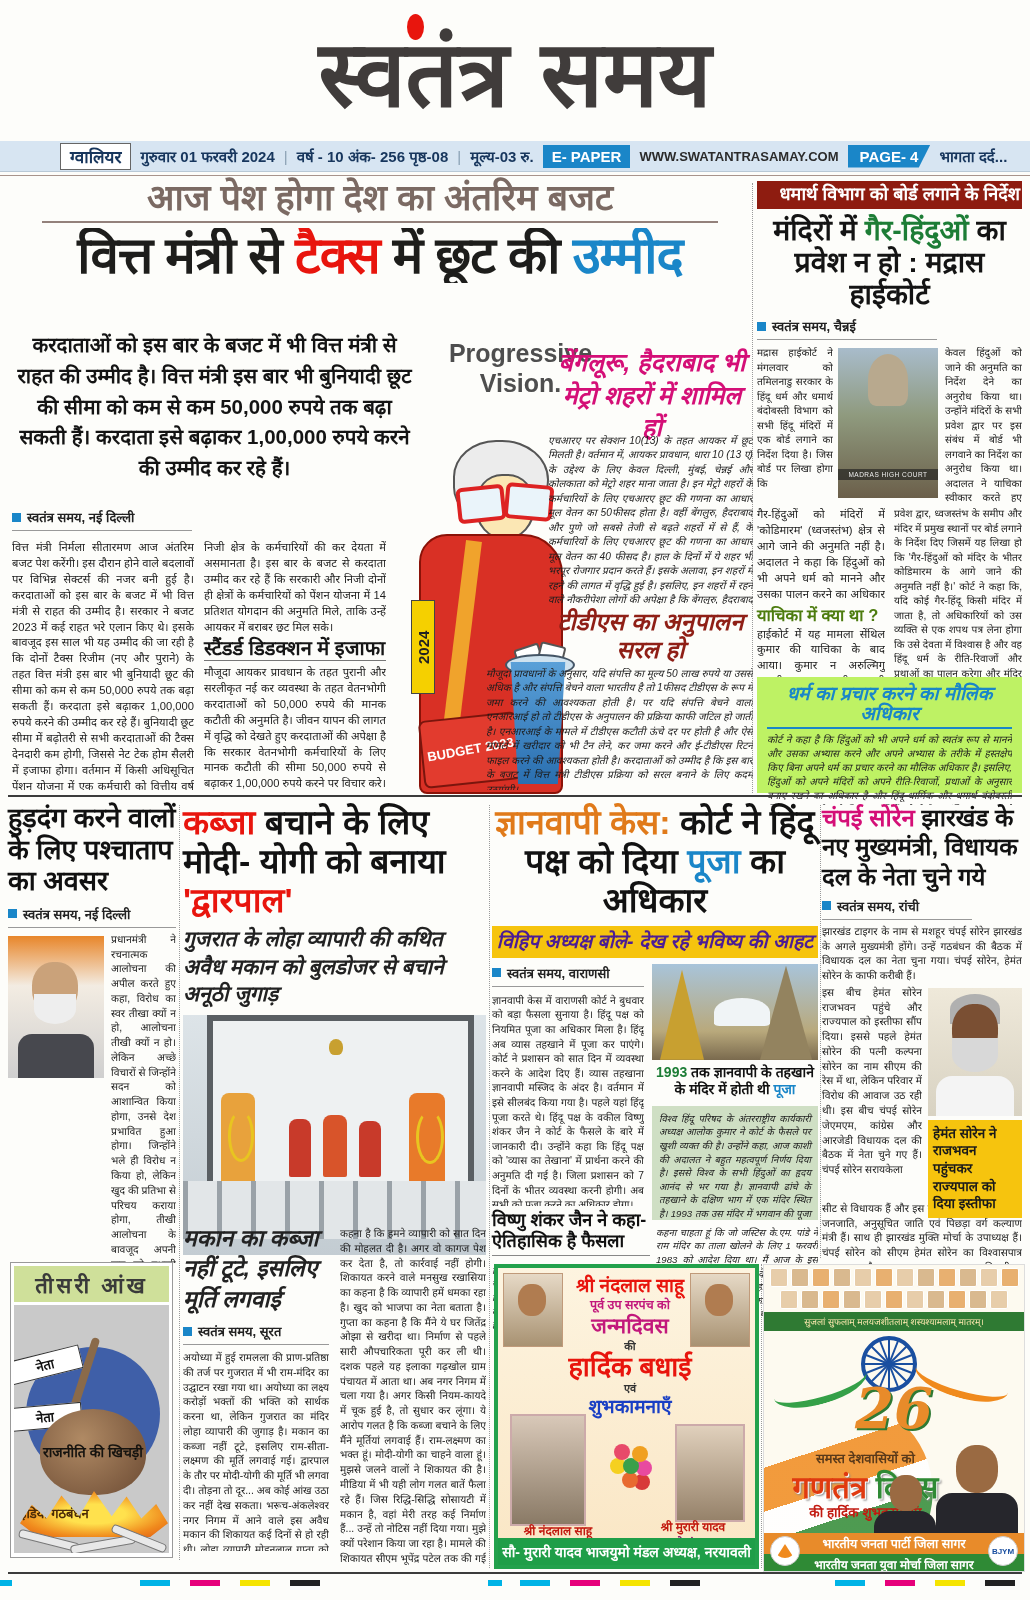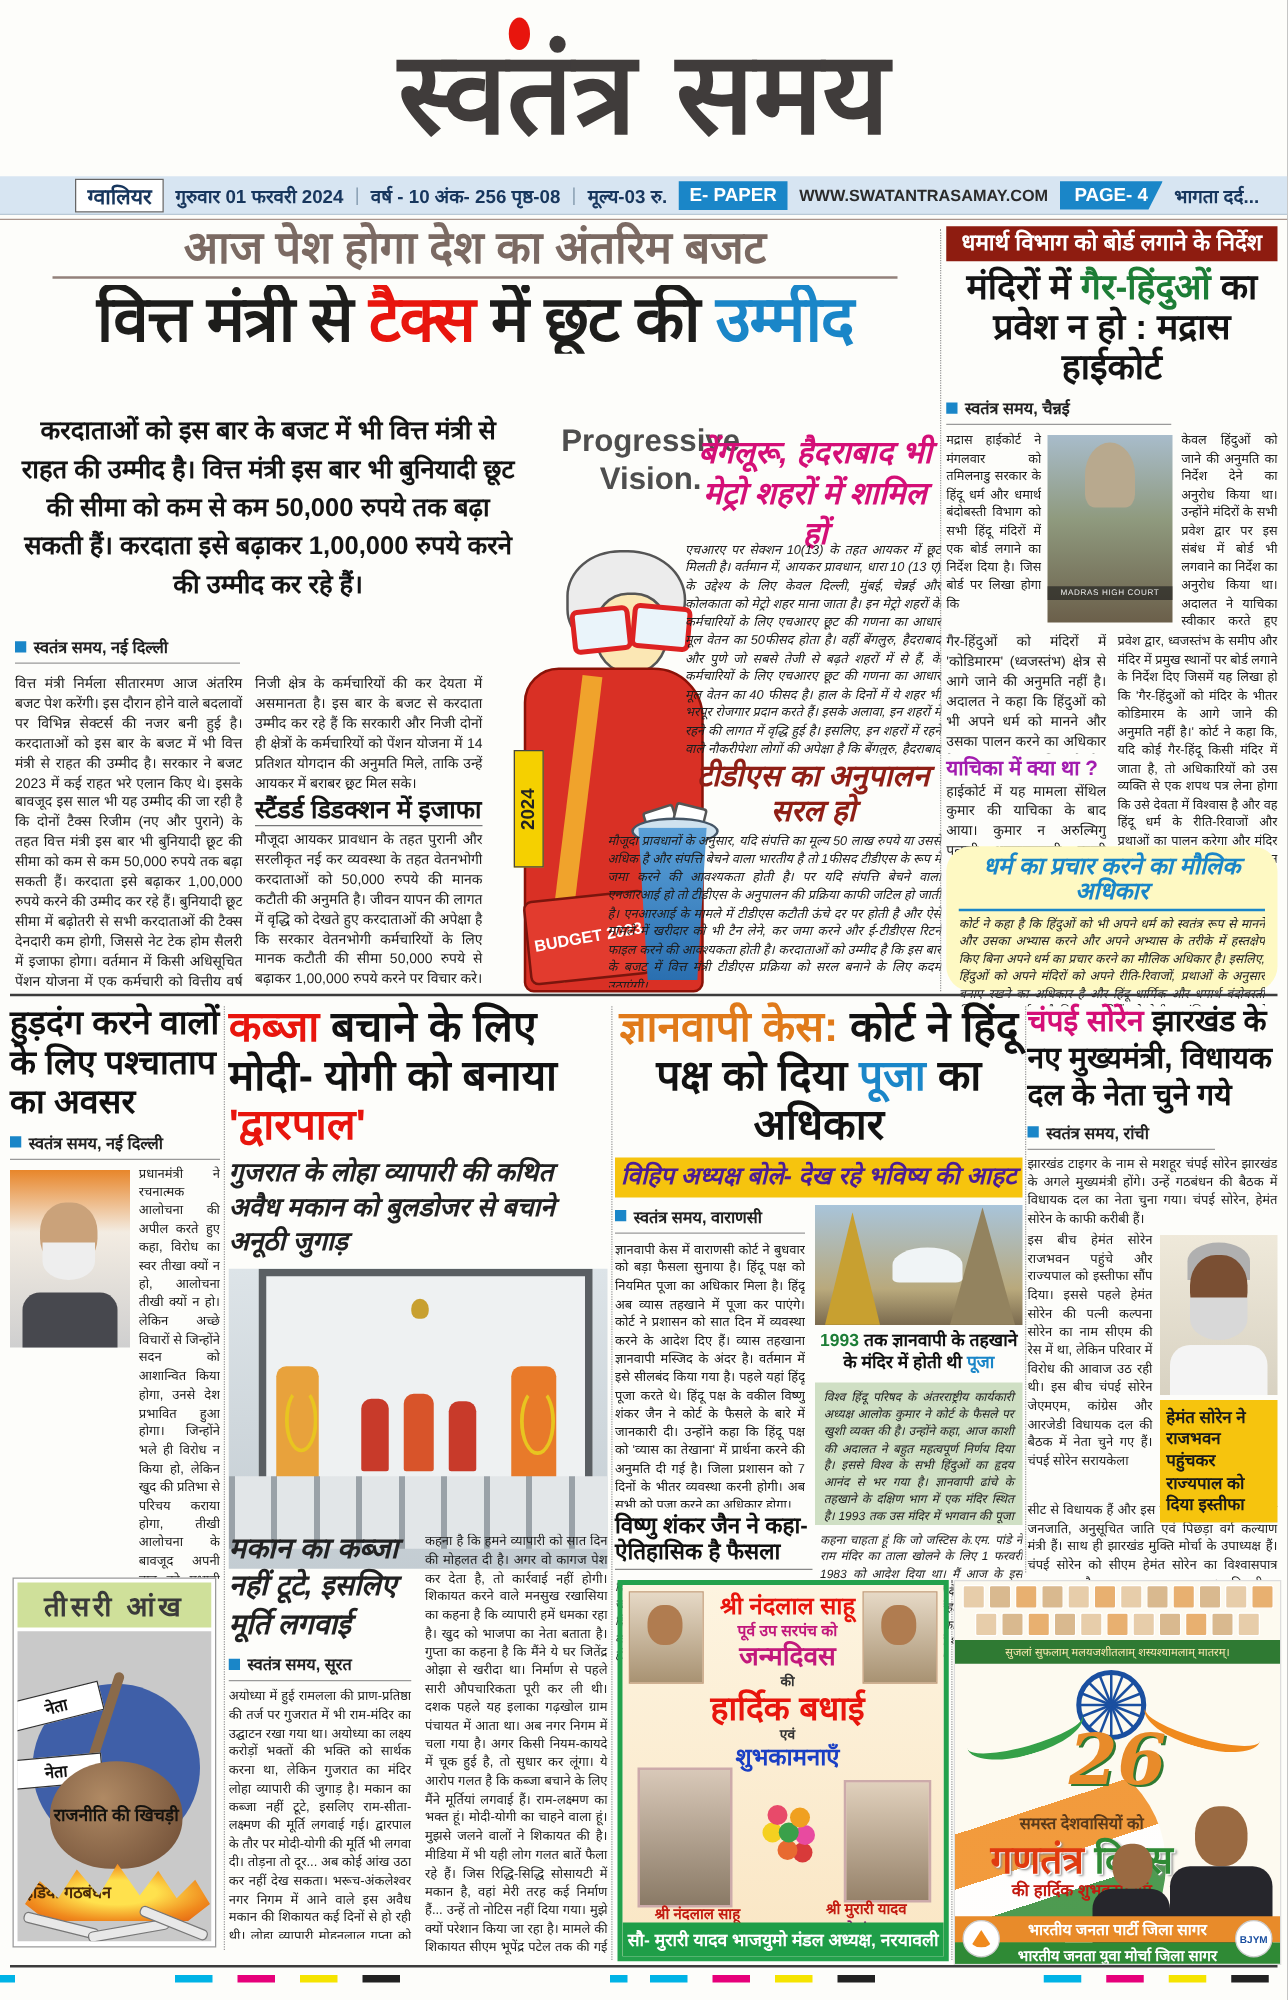--- a/index.html
+++ b/index.html
@@ -65,35 +65,35 @@
   .dustbin{position:absolute;left:497px;top:470px;width:66px;height:138px;}
   .bin-body{position:absolute;left:2px;top:14px;width:62px;height:122px;background:linear-gradient(#5aa0d8,#2a6fb0);
             clip-path:polygon(6% 0,94% 0,82% 100%,18% 100%);}
   .bin-top{position:absolute;left:0;top:6px;width:66px;height:18px;background:#cfe2ef;border:2px solid #456;border-radius:50%;}
   .bin-sp1,.bin-sp2{position:absolute;width:22px;height:12px;background:#fff;border:2px solid #555;border-radius:3px;}
   .bin-sp1{left:10px;top:-2px;transform:rotate(-18deg);}
   .bin-sp2{left:34px;top:-4px;transform:rotate(14deg);}
   .rule-mid{position:absolute;left:8px;top:795px;width:1014px;border-top:2px solid #3c3c3c;}
   
   .temple{position:absolute;left:757px;top:181px;width:265px;height:612px;}
-  .temple-kicker{background:#8e1c10;color:#fff;font-size:18px;font-weight:bold;text-align:center;padding:4px 2px;line-height:1.1;}
+  .temple-kicker{background:#8e1c10;color:#fff;font-size:18px;font-weight:bold;text-align:right;padding:4px 2px;line-height:1.1;}
   .temple-headline{font-size:28.5px;font-weight:bold;text-align:center;line-height:1.13;color:#141414;margin-top:5px;}
   .temple-byline{margin-top:7px;width:180px;}
   .t-top{position:relative;height:156px;margin-top:6px;}
   .t-left{position:absolute;left:0;top:0;width:76px;height:156px;font-size:10.2px;}
   .t-right{position:absolute;right:0;top:0;width:77px;height:156px;font-size:10.2px;}
   .t-img{position:absolute;left:81px;top:2px;width:100px;height:150px;background:linear-gradient(180deg,#a8bccb 0%,#8f9a7e 45%,#6b5f4a 100%);}
   .t-dome{position:absolute;left:30px;top:6px;width:40px;height:52px;background:#b8a98e;border-radius:50% 50% 20% 20%;}
   .t-img-label{position:absolute;left:0;bottom:18px;width:100%;background:rgba(30,30,30,.65);color:#eee;
                font-size:6.5px;text-align:center;padding:2px 0;letter-spacing:.5px;}
   .t-cols{position:relative;height:188px;margin-top:5px;}
   .t-a{position:absolute;left:0;top:0;width:128px;height:188px;font-size:10.2px;}
   .t-b{position:absolute;right:0;top:0;width:128px;height:188px;font-size:10.2px;}
-  .pet-h{font-size:16.5px;font-weight:bold;color:#a21caf;margin:3px 0 2px;line-height:1.1;}
-  .temple-box{position:absolute;left:0;bottom:0;width:100%;height:116px;background:#fef9c3;box-sizing:border-box;padding:7px 10px 6px;border-radius:20px;}
+  .pet-h{font-size:16.5px;font-weight:bold;color:#4d7c0f;margin:3px 0 2px;line-height:1.1;}
+  .temple-box{position:absolute;left:0;bottom:0;width:100%;height:116px;background:#bef264;box-sizing:border-box;padding:7px 10px 6px;}
   .temple-box-h{text-align:center;color:#1a86c8;font-size:19px;font-weight:bold;font-style:italic;
                 border-bottom:2px solid #1a86c8;padding-bottom:3px;margin-bottom:4px;line-height:1.05;}
   .temple-box-b{font-size:9.9px;height:72px;}
   
   .story h2{margin:0;}
   .modi{position:absolute;left:8px;top:803px;width:168px;height:452px;}
   .modi-h{font-size:27px;font-weight:bold;line-height:1.17;color:#111;}
   .modi-byline{margin:7px 0 5px;}
   .modi-photo{float:left;width:96px;height:142px;margin:3px 7px 3px 0;
               background:linear-gradient(180deg,#e8862a 0%,#f3ece2 35%,#cfcfcf 100%);position:relative;}

